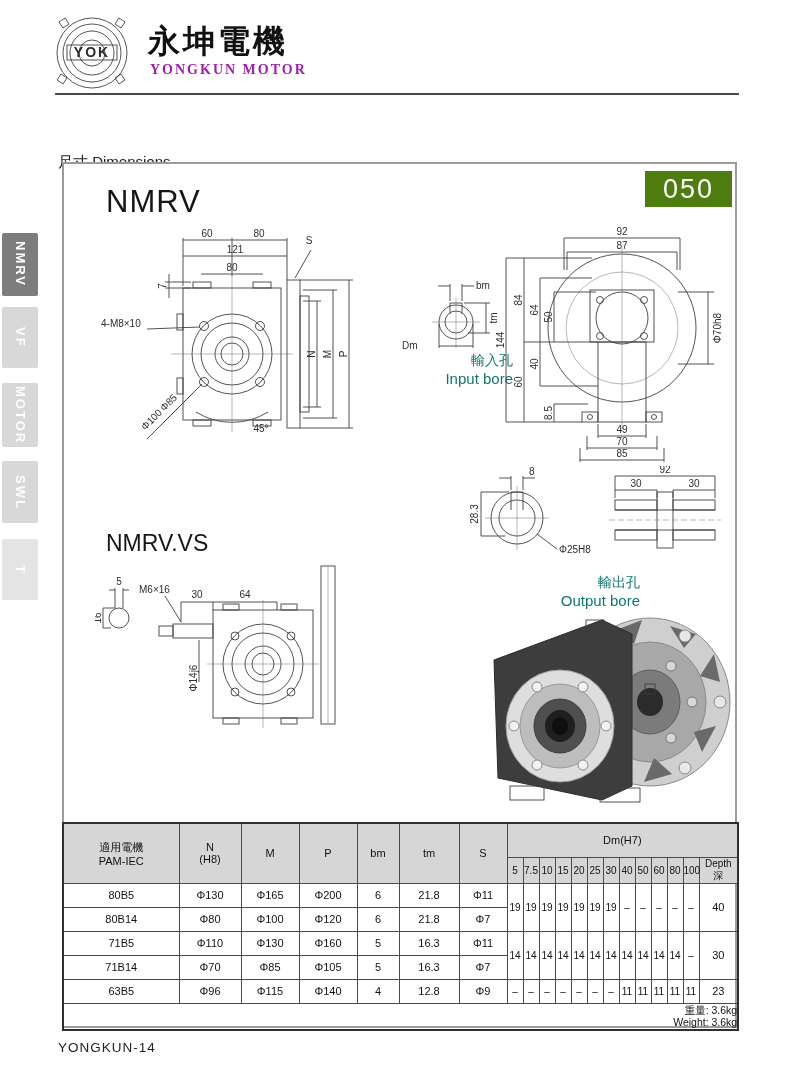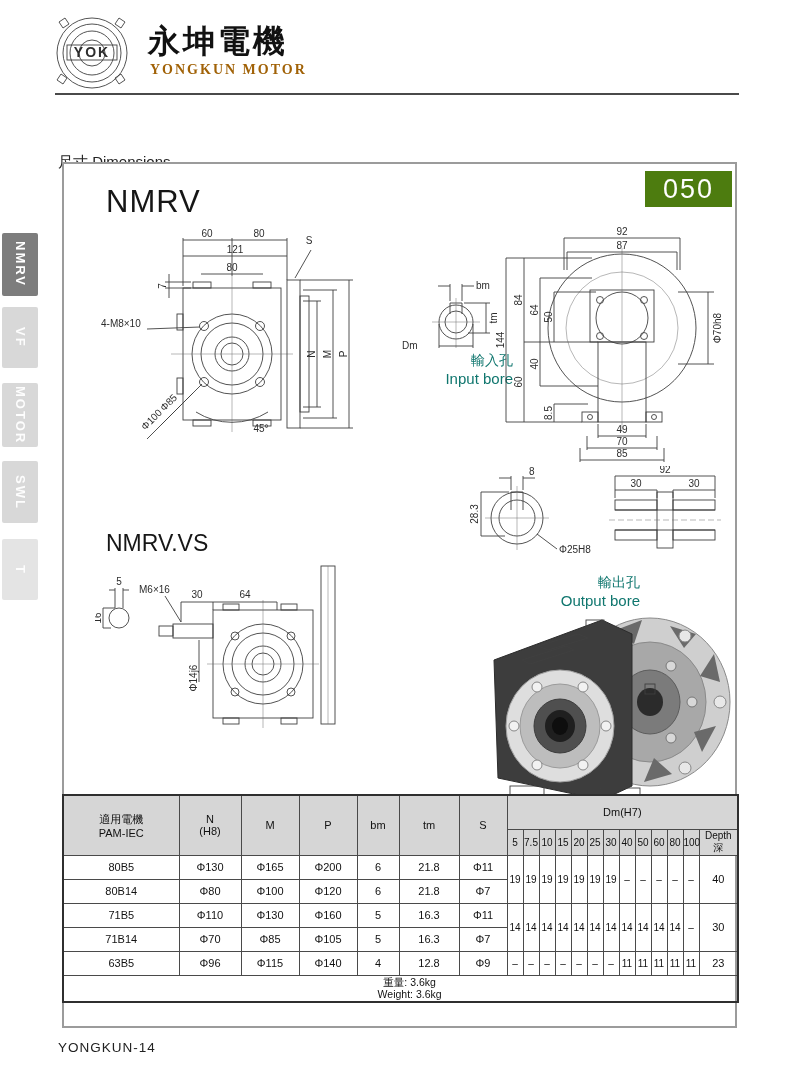--- a/index.html
+++ b/index.html
@@ -4,21 +4,21 @@
 <style>
   * { margin:0; padding:0; box-sizing:border-box; }
   html,body { background:#ffffff; }
   body { font-family:"Liberation Sans","DejaVu Sans",sans-serif; color:#1c1c1c; }
   .page { position:relative; width:795px; height:1078px; background:#fff; overflow:hidden; }
 
   
   .brand-zh { position:absolute; left:148px; top:20px; font-family:"Liberation Serif","DejaVu Serif",serif;
               font-size:32px; font-weight:bold; letter-spacing:3px; color:#111; }
   .brand-en { position:absolute; left:150px; top:62px; font-family:"Liberation Serif","DejaVu Serif",serif;
-              font-size:14px; font-weight:bold; letter-spacing:2px; color:#a16207; }
+              font-size:14px; font-weight:bold; letter-spacing:2px; color:#a21caf; }
   .header-rule { position:absolute; left:55px; top:93px; width:684px; height:2px; background:#4a4a4a; }
   .section-heading { position:absolute; left:58px; top:120px; font-size:15px; color:#222;margin-top:33px; }
 
   
   .frame { position:absolute; left:62px; top:162px; width:675px; height:866px; border:2px solid #9b9b9b; background:#fff; }
 
   
   .tab { position:absolute; left:2px; width:36px; writing-mode:vertical-rl;
          display:flex; align-items:center; justify-content:center;
          font-size:13px; font-weight:bold; letter-spacing:2px; color:#fdfdfd;
@@ -37,30 +37,30 @@
   .dwg .thin { stroke:#6f6f6f; stroke-width:0.5; }
   .dwg text { fill:#2d2d2d; font-size:10px; font-family:"Liberation Sans","DejaVu Sans",sans-serif; stroke:none; }
   .caption { position:absolute; text-align:right; color:#0f766e; }
   .caption .zh { font-size:14px; }
   .caption .en { font-size:15px; }
 
   
   .photo * { stroke-width:1; }
 
   
-  .dim-table { position:absolute; left:62px; top:794px; border-collapse:collapse; table-layout:fixed;
+  .dim-table { position:absolute; left:62px; top:822px; border-collapse:collapse; table-layout:fixed;
                width:675px; font-size:11px; color:#111; }
   .dim-table th, .dim-table td { border:1px solid #4a4a4a; text-align:center; vertical-align:middle; padding:0; }
   .dim-table { border:2px solid #2f2f2f; }
   .dim-table thead th { background:#d6d6d6; font-weight:normal; }
   .dim-table .h1 { height:34px; }
   .dim-table .h2 { height:24px; font-size:10px; }
   .dim-table tbody tr { height:24px; }
   .dim-table .subcol { font-size:10px; }
-  .dim-table tfoot td { height:27px; text-align:center; padding-left:18px; font-size:10.5px; line-height:1.2;margin-top:28px; }
+  .dim-table tfoot td { height:27px; text-align:right; padding-left:18px; font-size:10.5px; line-height:1.2;margin-top:28px; }
 
   .footer-code { position:absolute; left:58px; top:1040px; font-size:13.5px; letter-spacing:1px; color:#222; }
 </style>
 </head>
 <body>
 
 <div class="page">
 
   <svg class="dwg" style="left:53px; top:14px;" width="78" height="78" viewBox="0 0 78 78">
     <circle cx="39" cy="39" r="35" stroke="#1a1a1a" stroke-width="2.5"></circle>

